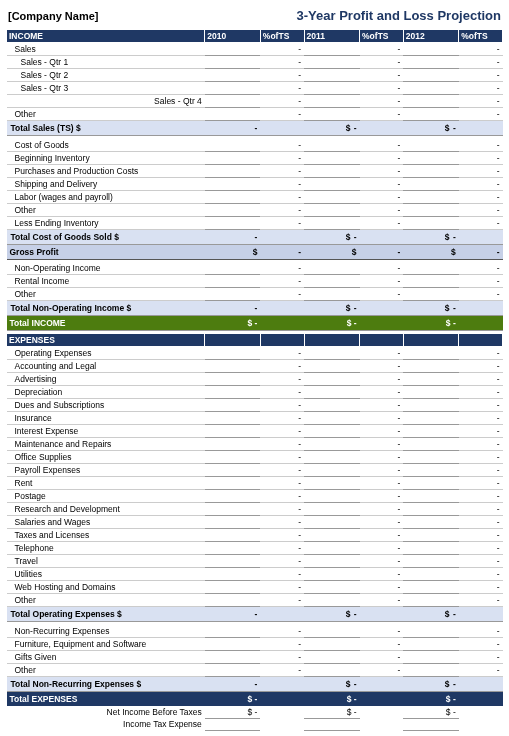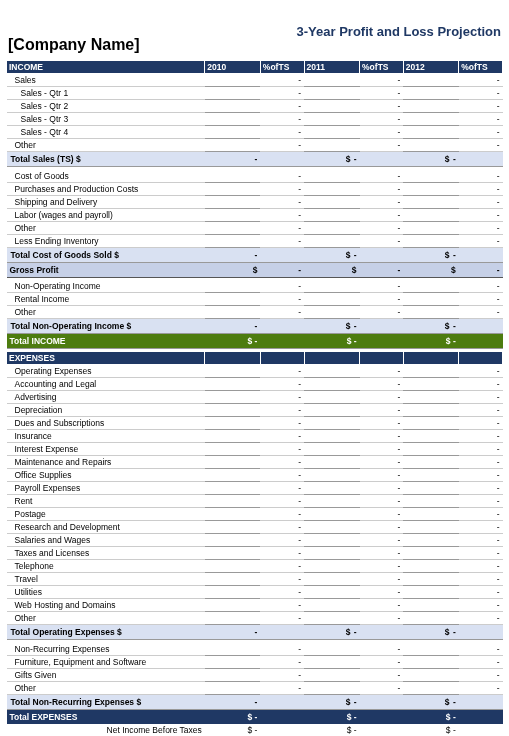--- a/index.html
+++ b/index.html
@@ -19,24 +19,23 @@
 
     .header {
       display: flex;
       justify-content: space-between;
       align-items: center;
       padding: 4px 2px 2px 2px;
       margin-bottom: 4px;
     }
 
     .company-name {
-      font-size: 16px;
+      font-size: 11px;
       font-weight: bold;
       color: #000;
-      margin-top: 28px;
     }
 
     .report-title {
       font-size: 13px;
       font-weight: bold;
       color: #1f3864;
       text-align: right;
     }
 
     table {
@@ -191,21 +190,21 @@
     <tr class="data-row">
       <td class="label-cell" style="padding-left:14px;">Sales - Qtr 3</td>
       <td class="input-cell"></td>
       <td class="dash-cell">-</td>
       <td class="input-cell"></td>
       <td class="dash-cell">-</td>
       <td class="input-cell"></td>
       <td class="dash-cell">-</td>
     </tr>
     <tr class="data-row">
-      <td class="label-cell" style="padding-left:14px;">Sales - Qtr 4</td>
+      <td class="label-cell" style="padding-left:14px;text-align:right;">Sales - Qtr 4</td>
       <td class="input-cell"></td>
       <td class="dash-cell">-</td>
       <td class="input-cell"></td>
       <td class="dash-cell">-</td>
       <td class="input-cell"></td>
       <td class="dash-cell">-</td>
     </tr>
     <tr class="data-row">
       <td class="label-cell">Other</td>
       <td class="input-cell"></td>
@@ -225,20 +224,29 @@
       <td style="text-align:right;font-weight:bold;"><span class="dollar-sign">$</span> -</td>
       <td></td>
     </tr>
 
     <tr class="spacer-row">
           <td colspan="7"></td>
         </tr>
 
     <tr class="data-row">
       <td class="label-cell">Cost of Goods</td>
+      <td class="input-cell"></td>
+      <td class="dash-cell">-</td>
+      <td class="input-cell"></td>
+      <td class="dash-cell">-</td>
+      <td class="input-cell"></td>
+      <td class="dash-cell">-</td>
+    </tr>
+    <tr class="data-row">
+      <td class="label-cell">Beginning Inventory</td>
       <td class="input-cell"></td>
       <td class="dash-cell">-</td>
       <td class="input-cell"></td>
       <td class="dash-cell">-</td>
       <td class="input-cell"></td>
       <td class="dash-cell">-</td>
     </tr>
     <tr class="data-row">
       <td class="label-cell">Purchases and Production Costs</td>
       <td class="input-cell"></td>

